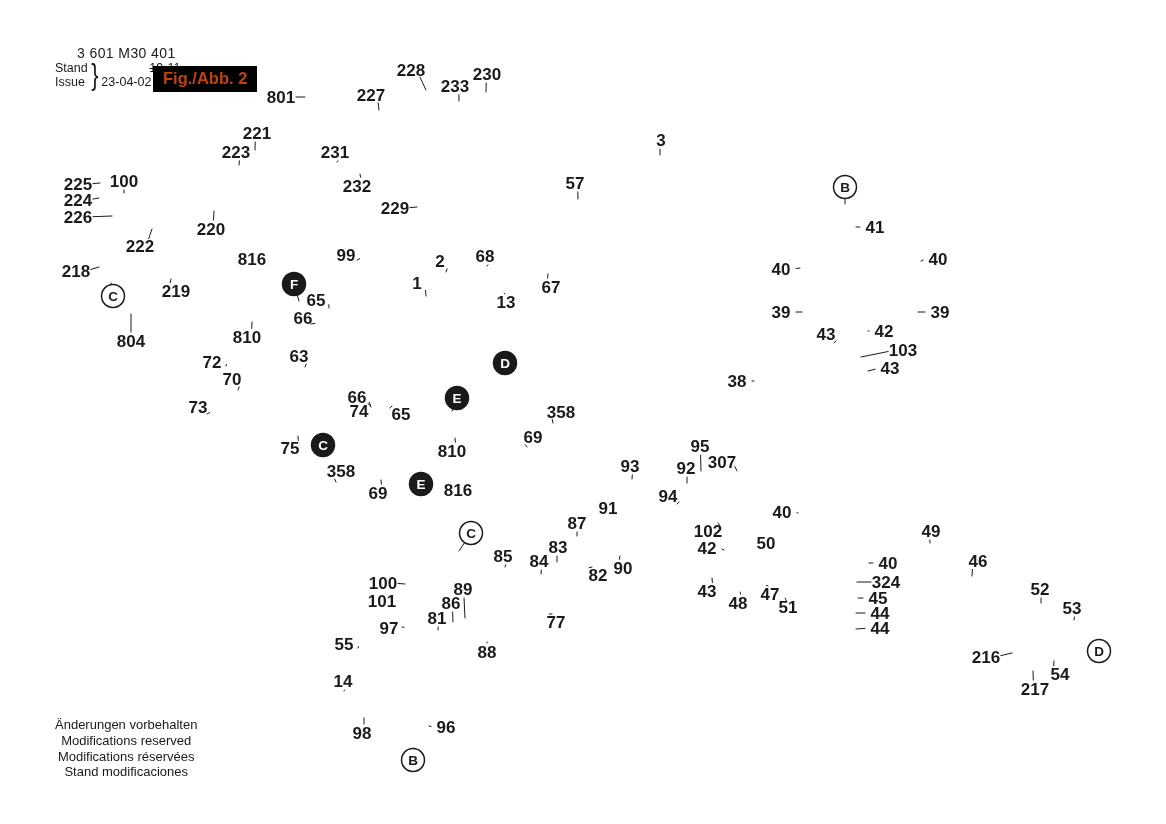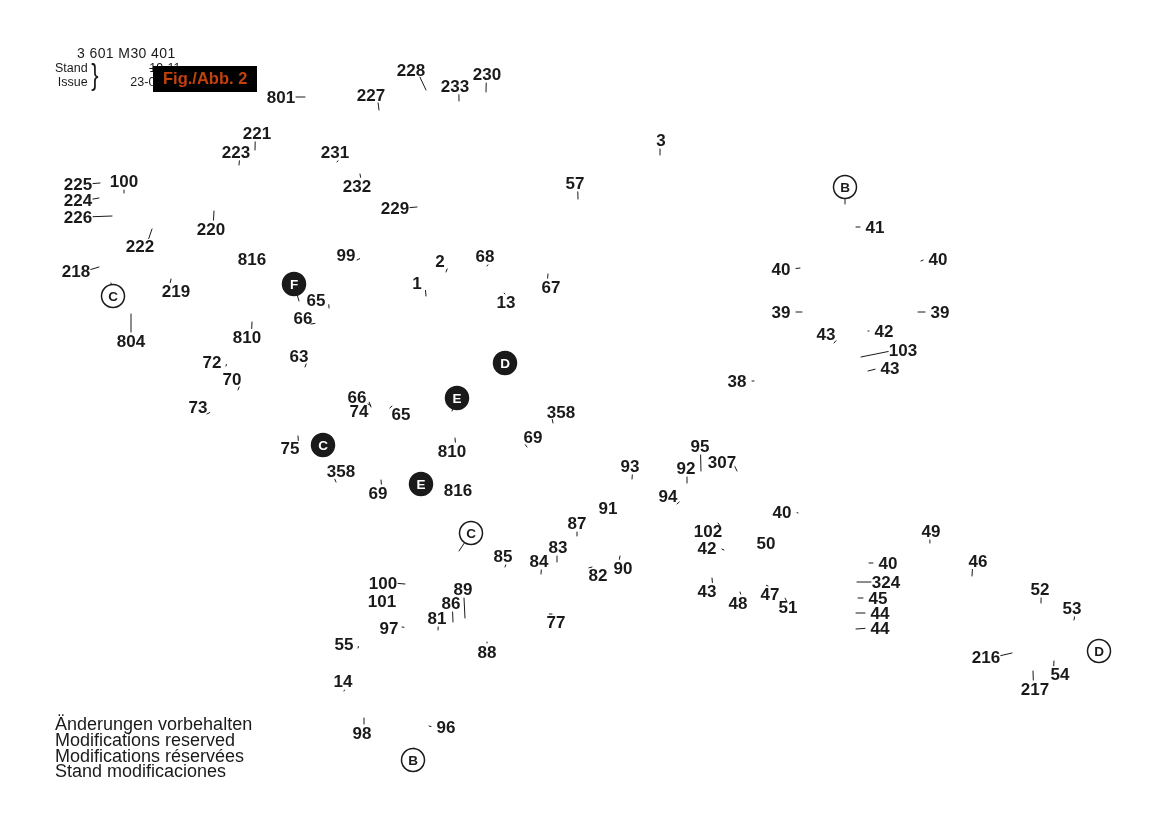--- a/index.html
+++ b/index.html
@@ -5,26 +5,26 @@
   :root{ --ink:#1a1a1a; }
   html,body{ margin:0; padding:0; background:#fff; }
   .page{ position:relative; width:1166px; height:824px; background:#fff; overflow:hidden;
          font-family:"Liberation Sans",sans-serif; color:var(--ink); }
   svg{ position:absolute; left:0; top:0; color:var(--ink); }
   svg text{ font-family:"Liberation Sans",sans-serif; }
   #labels-layer text{ font-size:17px; font-weight:700; }
   #markers-layer text{ font-weight:700; }
   .hdr-part{ position:absolute; left:55px; top:45px; font-size:14px; letter-spacing:.4px;margin-left:22px; }
   .hdr-rev{ position:absolute; left:55px; top:61px; display:flex; align-items:center; gap:2px; }
-  .hdr-rev .col{ display:flex; flex-direction:column; font-size:12.5px; line-height:14px;align-items:flex-end; }
+  .hdr-rev .col{ display:flex; flex-direction:column; font-size:12.5px; line-height:14px; }
   .hdr-rev .brace{ font-size:29px; font-weight:400; transform:scaleX(.75); line-height:26px; }
   .date-old{ text-decoration:line-through;margin-left:48px; }
   .fig-label{ position:absolute; left:153px; top:66px; background:#000; color:#c2410c;
               font-size:16.5px; font-weight:700; padding:3px 10px 4px 10px; }
-  .footer{ position:absolute; left:55px; top:717px; font-size:18px; line-height:15.8px; }
+  .footer{ position:absolute; left:55px; top:717px; font-size:13px; line-height:15.8px;text-align:center; }
   .cl{ stroke-dasharray:10 3 2 3; }
 </style>
 </head>
 <body>
 
 <div class="page">
 
   <svg viewBox="0 0 1166 824" width="1166" height="824">
     <g id="art" stroke="currentCol‌or" fill="none" stroke-width="1.3" stroke-linecap="round" stroke-linejoin="round">
 

